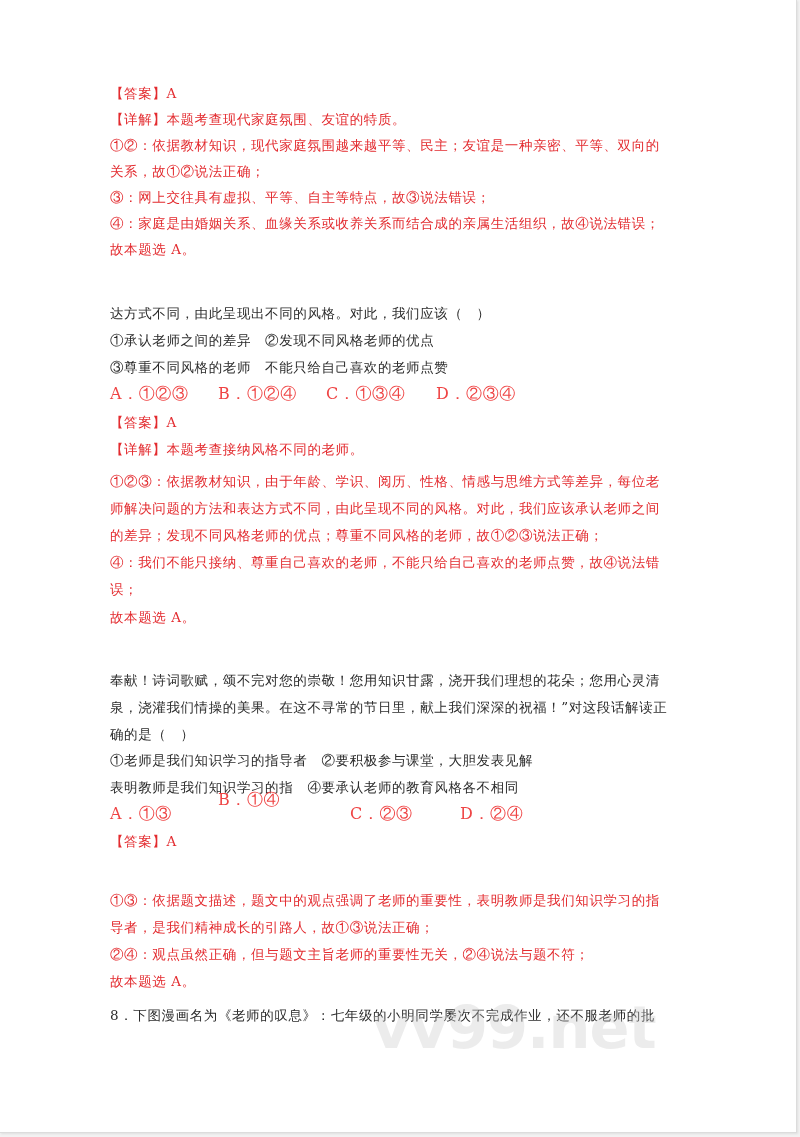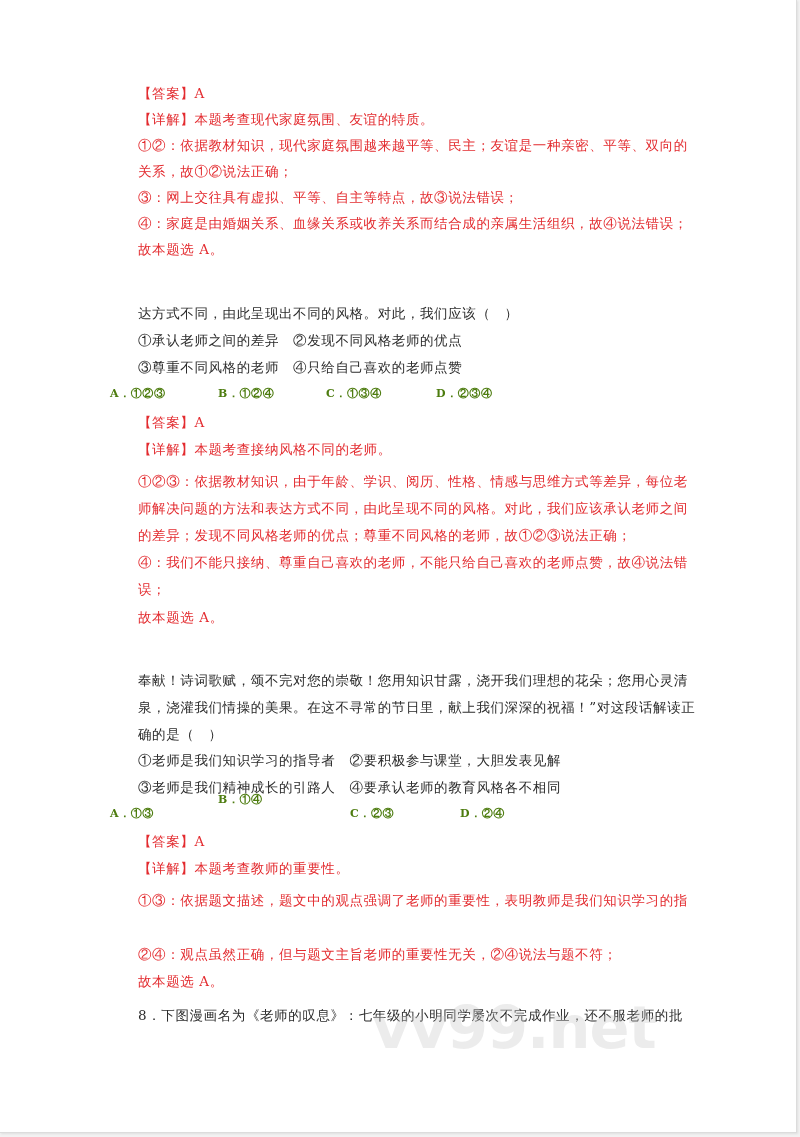--- a/index.html
+++ b/index.html
@@ -25,32 +25,30 @@
       border-bottom: 1px solid #dcdcdc;
       box-shadow: 1px 1px 2px rgba(0,0,0,0.08);
     }
     .line {
       position: absolute;
       left: 110px;
       font-size: 13.5px;
       line-height: 18px;
       white-space: nowrap;
       letter-spacing: 0.6px;
-      margin-left: 28px;
     }
     .black { color: #2b2b2b; }
     .red { color: #e32b2f; }
     .opt {
       position: absolute;
-      font-size: 11px;
+      font-size: 16px;
       line-height: 18px;
       white-space: nowrap;
-      color: #4d7c0f;
+      color: #ef4444;
       letter-spacing: 0.6px;
-      font-weight: bold;
     }
     .watermark {
       position: absolute;
       left: 372px;
       top: 988px;
       font-family: "DejaVu Sans", "Liberation Sans", sans-serif;
       font-weight: bold;
       font-size: 59px;
       line-height: 80px;
       color: rgba(200,200,200,0.35);
@@ -66,45 +64,45 @@
   <div class="line red" style="top:84px">【答案】A</div>
   <div class="line red" style="top:110px">【详解】本题考查现代家庭氛围、友谊的特质。</div>
   <div class="line red" style="top:136px">①②：依据教材知识，现代家庭氛围越来越平等、民主；友谊是一种亲密、平等、双向的</div>
   <div class="line red" style="top:162px">关系，故①②说法正确；</div>
   <div class="line red" style="top:188px">③：网上交往具有虚拟、平等、自主等特点，故③说法错误；</div>
   <div class="line red" style="top:214px">④：家庭是由婚姻关系、血缘关系或收养关系而结合成的亲属生活组织，故④说法错误；</div>
   <div class="line red" style="top:240px">故本题选 A。</div>
 
   <div class="line black" style="top:304px">达方式不同，由此呈现出不同的风格。对此，我们应该（　）</div>
   <div class="line black" style="top:331px">①承认老师之间的差异　②发现不同风格老师的优点</div>
-  <div class="line black" style="top:358px">③尊重不同风格的老师　④只给自己喜欢的老师点赞</div>
+  <div class="line black" style="top:358px">③尊重不同风格的老师　不能只给自己喜欢的老师点赞</div>
   <div class="opt" style="top:385px; left:110px">A．①②③</div>
   <div class="opt" style="top:385px; left:218px">B．①②④</div>
   <div class="opt" style="top:385px; left:326px">C．①③④</div>
   <div class="opt" style="top:385px; left:436px">D．②③④</div>
   <div class="line red" style="top:413px">【答案】A</div>
   <div class="line red" style="top:440px">【详解】本题考查接纳风格不同的老师。</div>
   <div class="line red" style="top:499px">师解决问题的方法和表达方式不同，由此呈现不同的风格。对此，我们应该承认老师之间</div>
   <div class="line red" style="top:472px">①②③：依据教材知识，由于年龄、学识、阅历、性格、情感与思维方式等差异，每位老</div>
   <div class="line red" style="top:526px">的差异；发现不同风格老师的优点；尊重不同风格的老师，故①②③说法正确；</div>
   <div class="line red" style="top:553px">④：我们不能只接纳、尊重自己喜欢的老师，不能只给自己喜欢的老师点赞，故④说法错</div>
   <div class="line red" style="top:580px">误；</div>
   <div class="line red" style="top:608px">故本题选 A。</div>
 
   <div class="line black" style="top:671px">奉献！诗词歌赋，颂不完对您的崇敬！您用知识甘露，浇开我们理想的花朵；您用心灵清</div>
   <div class="line black" style="top:698px">泉，浇灌我们情操的美果。在这不寻常的节日里，献上我们深深的祝福！”对这段话解读正</div>
   <div class="line black" style="top:725px">确的是（　）</div>
   <div class="line black" style="top:751px">①老师是我们知识学习的指导者　②要积极参与课堂，大胆发表见解</div>
-  <div class="line black" style="top:778px">③老师是我们精神成长的引路人　④要承认老师的教育风格各不相同</div>
+  <div class="line black" style="top:778px">表明教师是我们知识学习的指　④要承认老师的教育风格各不相同</div>
   <div class="opt" style="top:805px; left:110px">A．①③</div>
   <div class="opt" style="top:791px; left:218px">B．①④</div>
   <div class="opt" style="top:805px; left:350px">C．②③</div>
   <div class="opt" style="top:805px; left:460px">D．②④</div>
   <div class="line red" style="top:832px">【答案】A</div>
-  <div class="line red" style="top:859px">【详解】本题考查教师的重要性。</div>
   <div class="line red" style="top:891px">①③：依据题文描述，题文中的观点强调了老师的重要性，表明教师是我们知识学习的指</div>
+  <div class="line red" style="top:918px">导者，是我们精神成长的引路人，故①③说法正确；</div>
   <div class="line red" style="top:945px">②④：观点虽然正确，但与题文主旨老师的重要性无关，②④说法与题不符；</div>
   <div class="line red" style="top:972px">故本题选 A。</div>
 
   <div class="line black" style="top:1006px">8．下图漫画名为《老师的叹息》：七年级的小明同学屡次不完成作业，还不服老师的批</div>
 
   <div class="watermark">vv99.net</div>
 </div>
 
 </body></html>

